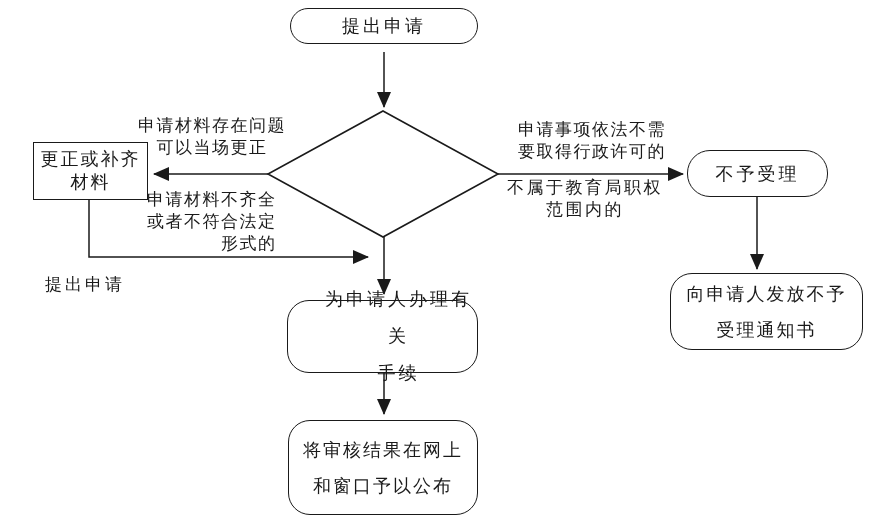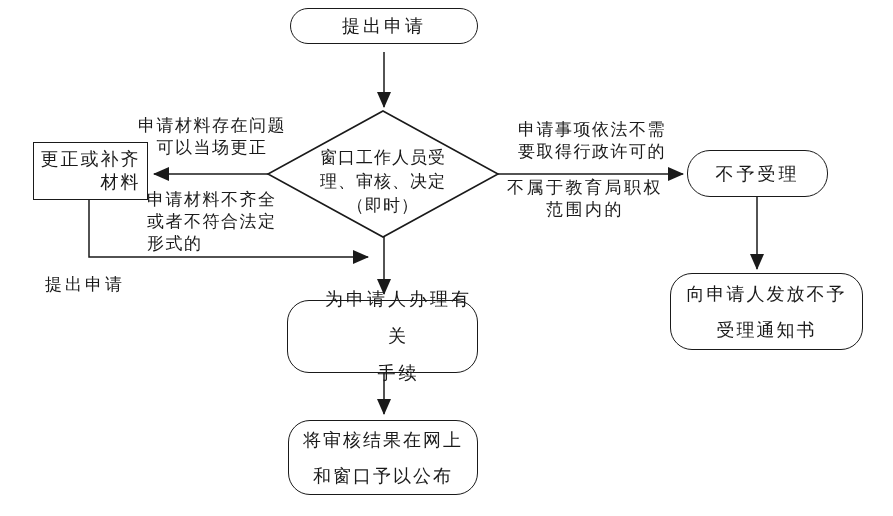--- a/index.html
+++ b/index.html
@@ -34,28 +34,28 @@
     color: var(--ink);
   }
   .ml { white-space: pre-line; }
 
   .node-start {
     left: 290px; top: 8px; width: 188px; height: 36px;
     border-radius: 22px; font-size: 18px; letter-spacing: 3px;
   }
   .node-correct {
     left: 33px; top: 142px; width: 115px; height: 58px;
-    font-size: 18px; letter-spacing: 2px; line-height: 23px; text-align: right;
+    font-size: 18px; letter-spacing: 2px; line-height: 23px;
   }
   .node-process {
     left: 287px; top: 300px; width: 191px; height: 73px;
     border-radius: 22px; font-size: 18px; letter-spacing: 3px; line-height: 37px; padding-left: 32px;
   }
   .node-publish {
-    left: 288px; top: 420px; width: 190px; height: 75px;
+    left: 288px; top: 420px; width: 190px; height: 95px;
     border-radius: 22px; font-size: 18px; letter-spacing: 2px; line-height: 36px;
   }
   .node-reject {
     left: 687px; top: 150px; width: 141px; height: 47px;
     border-radius: 23px; font-size: 18px; letter-spacing: 3px; text-align: right;
   }
   .node-notice {
     left: 670px; top: 273px; width: 193px; height: 77px;
     border-radius: 22px; font-size: 18px; letter-spacing: 2px; line-height: 36px;
   }
@@ -64,21 +64,21 @@
     left: 288px; top: 146px; width: 190px;
     text-align: center;
     font-size: 17px; letter-spacing: 1px; line-height: 24px;
   }
   .edge-label {
     position: absolute;
     font-size: 17px; letter-spacing: 1.5px; line-height: 22px;
     color: var(--ink);
   }
   .lbl-problem   { left: 126px; top: 115px; width: 172px; text-align: center; }
-  .lbl-incomplete{ left: 147px; top: 189px; text-align: left; }
+  .lbl-incomplete{ left: 147px; top: 189px; text-align: right; }
   .lbl-qualified { left: 45px;  top: 274px; letter-spacing: 3px; }
   .lbl-noneed    { left: 510px; top: 119px; width: 164px; text-align: center; }
   .lbl-notjur    { left: 500px; top: 177px; width: 170px; text-align: center; letter-spacing: 2.5px; }
 </style>
 </head>
 <body>
 
 <div class="canvas">
 
   <svg class="edges" viewBox="0 0 893 516" xmlns="http://www.w3.org/2000/svg">
@@ -96,23 +96,20 @@
     <path class="edge" d="M384,373 L384,414" marker-end="url(#arrow)"></path>
     <path class="edge" d="M757,197 L757,269" marker-end="url(#arrow)"></path>
 
     <polygon class="shape" points="383,111 498,174 383,237 268,174"></polygon>
   </svg>
 
   <div class="node node-start">
     <span class="ml">提出申请</span>
   </div>
 
-  <div class="diamond-label ml">窗口工作人员受
-理、审核、决定
-（即时）</div>
 
   <div class="node node-correct">
     <span class="ml">更正或补齐
 材料</span>
   </div>
 
   <div class="node node-process">
     <span class="ml">为申请人办理有关
 手续</span>
   </div>

